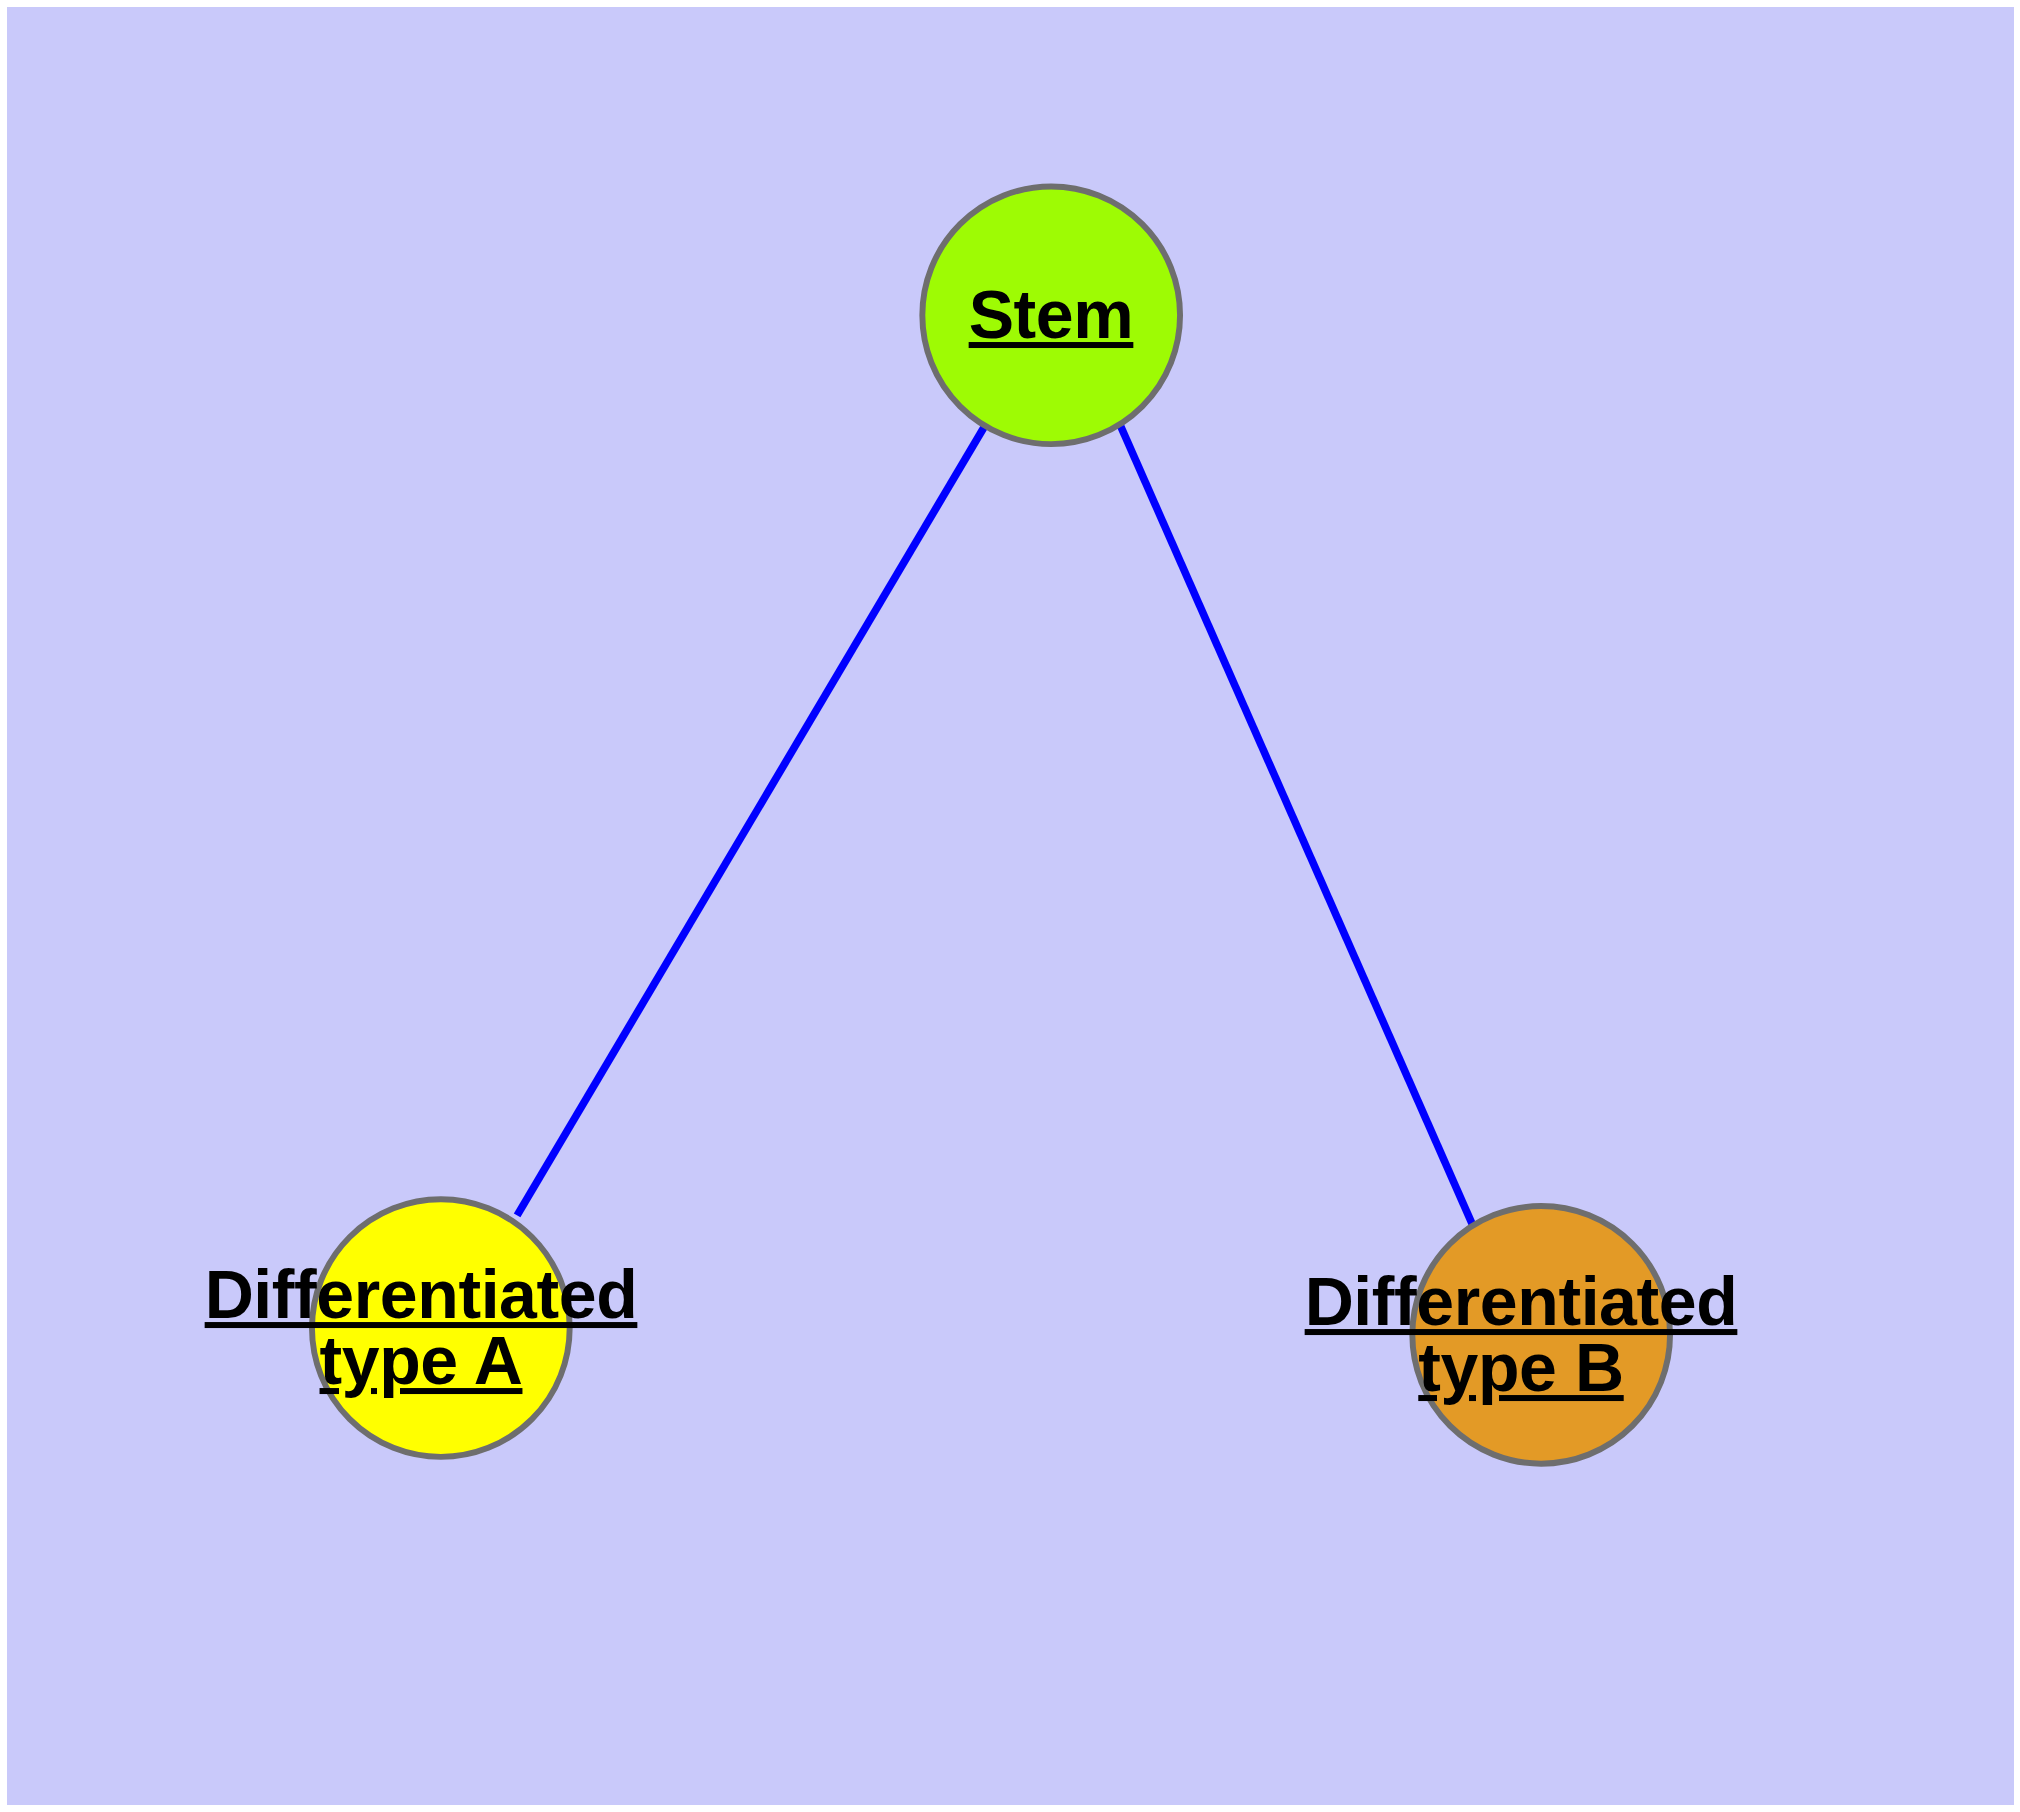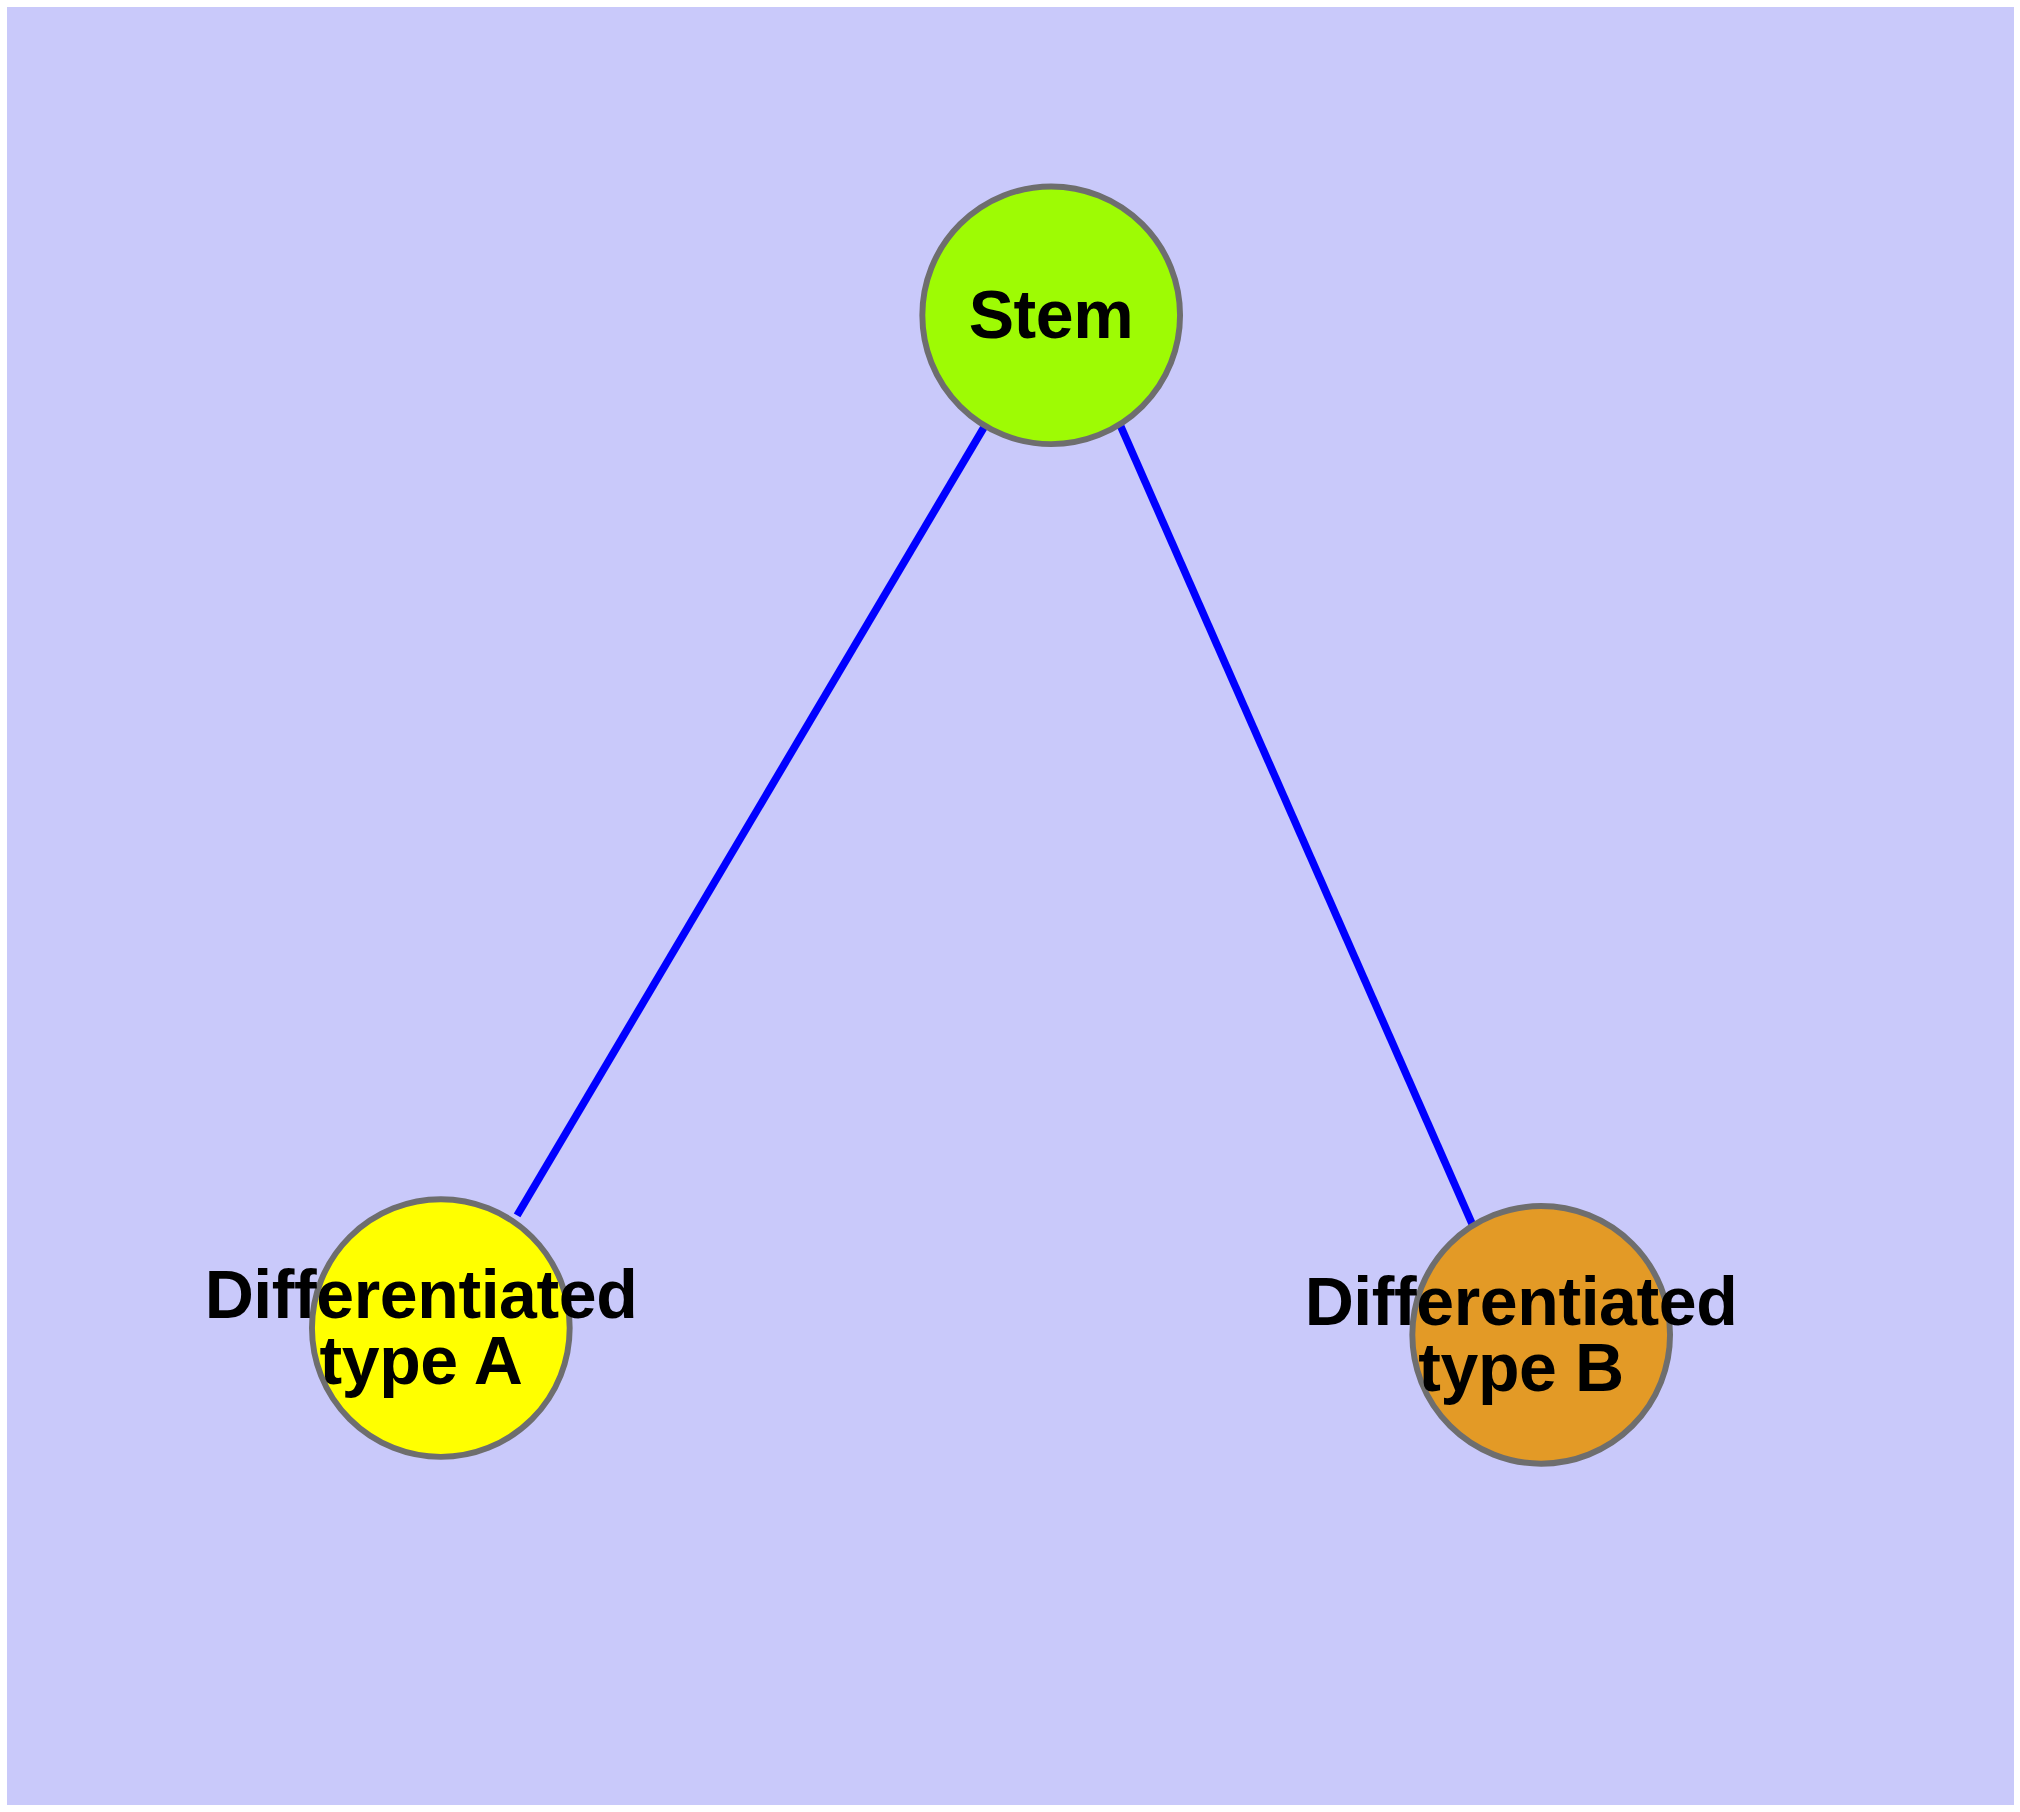--- a/index.html
+++ b/index.html
@@ -43,20 +43,21 @@
   .node-label {
     position: absolute;
     color: #000000;
     font-weight: bold;
     font-size: 68px;
     line-height: 0.97;
     text-align: center;
     white-space: pre-line;
     transform: translate(-50%, -50%);
     letter-spacing: -0.4px;
+    text-decoration: underline;
   }
 </style>
 </head>
 <body>
 
 <div id="canvas">
   <div id="plot-area" style="background: rgb(201, 201, 250);"></div>
 
   <svg id="graph-svg" viewBox="0 0 2384 2138" preserveAspectRatio="none">
     <g id="edges-group">

